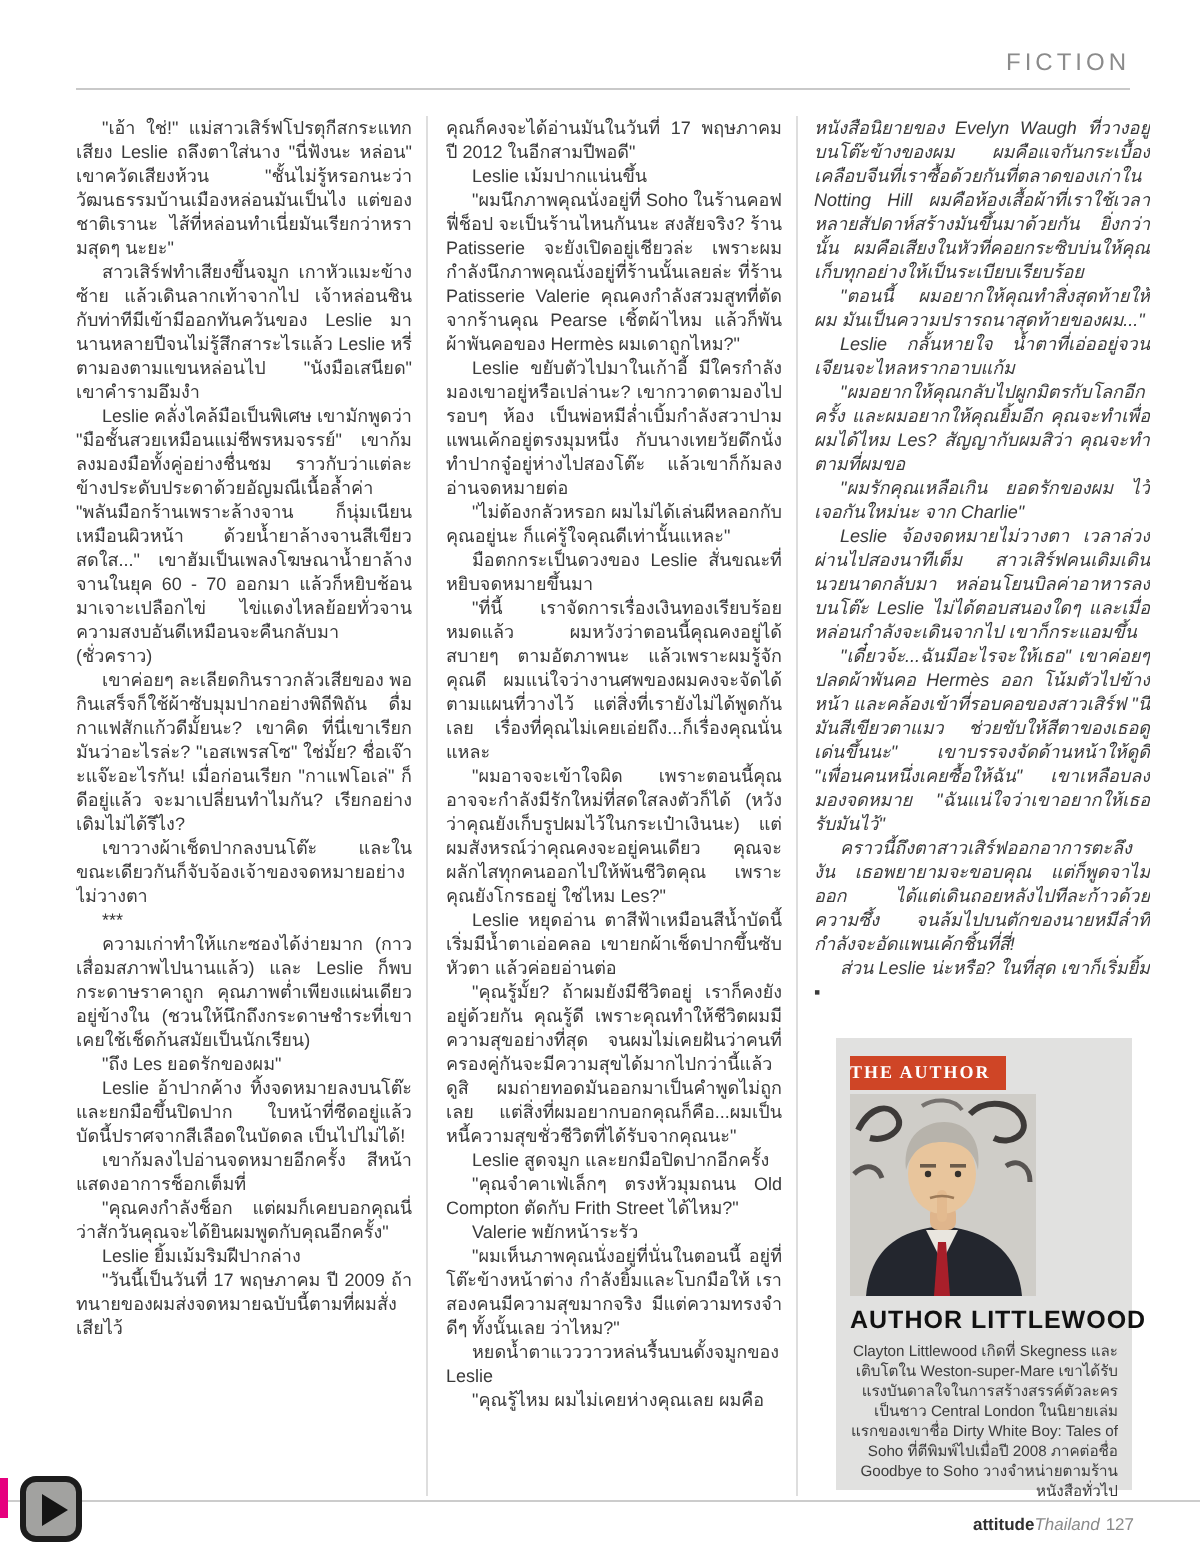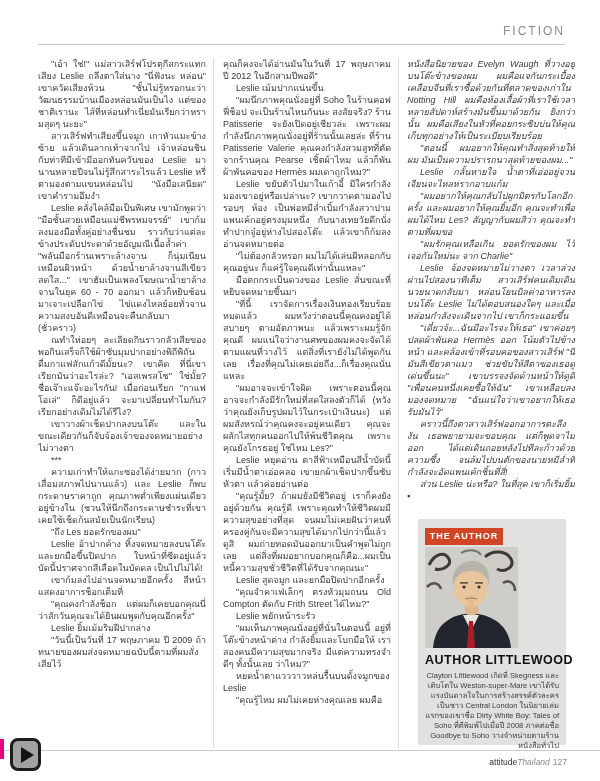--- a/index.html
+++ b/index.html
@@ -70,23 +70,22 @@
     position: absolute;
     left: 7px;
     top: 9px;
     width: 78px;
     height: 17px;
     background: #cf4526;
     color: #ffffff;
     font-size: 9px;
     font-weight: bold;
     letter-spacing: 1px;
-    text-align: center;
     line-height: 17px;
-    font-family: Liberation Sans, sans-serif;
+    font-family: Liberation Serif, serif;
   }
   .author-photo {
     position: absolute;
     left: 7px;
     top: 28px;
     width: 93px;
     height: 101px;
     background: #cfcdc8;
     overflow: hidden;
   }
@@ -152,37 +151,37 @@
     margin-left: 3px;
   }
   .magazine-credit {
     position: absolute;
     right: 33px;
     top: 757px;
     font-size: 8.5px;
     color: #8a8a8a;
     white-space: nowrap;
   }
-  .magazine-credit .brand-bold { font-weight: normal; color: #2f2f2f; margin-top: 34px; }
+  .magazine-credit .brand-bold { font-weight: bold; color: #2f2f2f; margin-top: 34px; }
   .magazine-credit .brand-light { color: #8a8a8a; font-style: italic; }
   .magazine-credit .page-number { color: #8a8a8a; margin-left: 3px; }
 </style>
 </head>
 <body>
 
 <div class="page">
 
   <div class="section-label">FICTION</div>
   <div class="header-rule"></div>
 
   <div class="column col-1">
       <p>"เอ้า ใช่!" แม่สาวเสิร์ฟโปรตุกีสกระแทกเสียง Leslie ถลึงตาใส่นาง "นี่ฟังนะ หล่อน" เขาควัดเสียงห้วน "ชั้นไม่รู้หรอกนะว่าวัฒนธรรมบ้านเมืองหล่อนมันเป็นไง แต่ของชาติเรานะ ไส้ที่หล่อนทำเนี่ยมันเรียกว่าหรามสุดๆ นะยะ"</p>
       <p>สาวเสิร์ฟทำเสียงขึ้นจมูก เกาหัวแมะข้างซ้าย แล้วเดินลากเท้าจากไป เจ้าหล่อนชินกับท่าทีมีเข้ามีออกทันควันของ Leslie มานานหลายปีจนไม่รู้สึกสาระไรแล้ว Leslie หรี่ตามองตามแขนหล่อนไป "นังมือเสนียด" เขาคำรามอึมงำ</p>
       <p>Leslie คลั่งไคล้มือเป็นพิเศษ เขามักพูดว่า "มือชั้นสวยเหมือนแม่ชีพรหมจรรย์" เขาก้มลงมองมือทั้งคู่อย่างชื่นชม ราวกับว่าแต่ละข้างประดับประดาด้วยอัญมณีเนื้อล้ำค่า "พลันมือกร้านเพราะล้างจาน ก็นุ่มเนียนเหมือนผิวหน้า ด้วยน้ำยาล้างจานสีเขียวสดใส..." เขาฮัมเป็นเพลงโฆษณาน้ำยาล้างจานในยุค 60 - 70 ออกมา แล้วก็หยิบช้อนมาเจาะเปลือกไข่ ไข่แดงไหลย้อยทั่วจาน ความสงบอันดีเหมือนจะคืนกลับมา (ชั่วคราว)</p>
-      <p>ณทำให่อยๆ ละเลียดกินราวกลัวเสียของ พอกินเสร็จก็ใช้ผ้าซับมุมปากอย่างพิถีพิถัน ดื่มกาแฟสักแก้วดีมั้ยนะ? เขาคิด ที่นี่เขาเรียกมันว่าอะไรล่ะ? "เอสเพรสโซ" ใช่มั้ย? ชื่อเจ๊าะแจ๊ะอะไรกัน! เมื่อก่อนเรียก "กาแฟโอเล่" ก็ดีอยู่แล้ว จะมาเปลี่ยนทำไมกัน? เรียกอย่างเดิมไม่ได้รึไง?</p>
+      <p>เขาค่อยๆ ละเลียดกินราวกลัวเสียของ พอกินเสร็จก็ใช้ผ้าซับมุมปากอย่างพิถีพิถัน ดื่มกาแฟสักแก้วดีมั้ยนะ? เขาคิด ที่นี่เขาเรียกมันว่าอะไรล่ะ? "เอสเพรสโซ" ใช่มั้ย? ชื่อเจ๊าะแจ๊ะอะไรกัน! เมื่อก่อนเรียก "กาแฟโอเล่" ก็ดีอยู่แล้ว จะมาเปลี่ยนทำไมกัน? เรียกอย่างเดิมไม่ได้รึไง?</p>
       <p>เขาวางผ้าเช็ดปากลงบนโต๊ะ และในขณะเดียวกันก็จับจ้องเจ้าของจดหมายอย่างไม่วางตา</p>
       <p>***</p>
       <p>ความเก่าทำให้แกะซองได้ง่ายมาก (กาวเสื่อมสภาพไปนานแล้ว) และ Leslie ก็พบกระดาษราคาถูก คุณภาพต่ำเพียงแผ่นเดียวอยู่ข้างใน (ชวนให้นึกถึงกระดาษชำระที่เขาเคยใช้เช็ดก้นสมัยเป็นนักเรียน)</p>
       <p>"ถึง Les ยอดรักของผม"</p>
       <p>Leslie อ้าปากค้าง ทิ้งจดหมายลงบนโต๊ะ และยกมือขึ้นปิดปาก ใบหน้าที่ซีดอยู่แล้วบัดนี้ปราศจากสีเลือดในบัดดล เป็นไปไม่ได้!</p>
       <p>เขาก้มลงไปอ่านจดหมายอีกครั้ง สีหน้าแสดงอาการช็อกเต็มที่</p>
       <p>"คุณคงกำลังช็อก แต่ผมก็เคยบอกคุณนี่ว่าสักวันคุณจะได้ยินผมพูดกับคุณอีกครั้ง"</p>
       <p>Leslie ยิ้มเม้มริมฝีปากล่าง</p>
       <p>"วันนี้เป็นวันที่ 17 พฤษภาคม ปี 2009 ถ้าทนายของผมส่งจดหมายฉบับนี้ตามที่ผมสั่งเสียไว้</p>
     </div>
@@ -193,21 +192,21 @@
       <p>"ผมนึกภาพคุณนั่งอยู่ที่ Soho ในร้านคอฟฟี่ช็อป จะเป็นร้านไหนกันนะ สงสัยจริง? ร้าน Patisserie จะยังเปิดอยู่เชียวล่ะ เพราะผมกำลังนึกภาพคุณนั่งอยู่ที่ร้านนั้นเลยล่ะ ที่ร้าน Patisserie Valerie คุณคงกำลังสวมสูทที่ตัดจากร้านคุณ Pearse เชิ้ตผ้าไหม แล้วก็พันผ้าพันคอของ Hermès ผมเดาถูกไหม?"</p>
       <p>Leslie ขยับตัวไปมาในเก้าอี้ มีใครกำลังมองเขาอยู่หรือเปล่านะ? เขากวาดตามองไปรอบๆ ห้อง เป็นพ่อหมีล่ำเบิ้มกำลังสวาปามแพนเค้กอยู่ตรงมุมหนึ่ง กับนางเทยวัยดึกนั่งทำปากจู๋อยู่ห่างไปสองโต๊ะ แล้วเขาก็ก้มลงอ่านจดหมายต่อ</p>
       <p>"ไม่ต้องกลัวหรอก ผมไม่ได้เล่นผีหลอกกับคุณอยู่นะ ก็แค่รู้ใจคุณดีเท่านั้นแหละ"</p>
       <p>มือตกกระเป็นดวงของ Leslie สั่นขณะที่หยิบจดหมายขึ้นมา</p>
       <p>"ที่นี้ เราจัดการเรื่องเงินทองเรียบร้อยหมดแล้ว ผมหวังว่าตอนนี้คุณคงอยู่ได้สบายๆ ตามอัตภาพนะ แล้วเพราะผมรู้จักคุณดี ผมแน่ใจว่างานศพของผมคงจะจัดได้ตามแผนที่วางไว้ แต่สิ่งที่เรายังไม่ได้พูดกันเลย เรื่องที่คุณไม่เคยเอ่ยถึง...ก็เรื่องคุณนั่นแหละ</p>
       <p>"ผมอาจจะเข้าใจผิด เพราะตอนนี้คุณอาจจะกำลังมีรักใหม่ที่สดใสลงตัวก็ได้ (หวังว่าคุณยังเก็บรูปผมไว้ในกระเป๋าเงินนะ) แต่ผมสังหรณ์ว่าคุณคงจะอยู่คนเดียว คุณจะผลักไสทุกคนออกไปให้พ้นชีวิตคุณ เพราะคุณยังโกรธอยู่ ใช่ไหม Les?"</p>
       <p>Leslie หยุดอ่าน ตาสีฟ้าเหมือนสีน้ำบัดนี้เริ่มมีน้ำตาเอ่อคลอ เขายกผ้าเช็ดปากขึ้นซับหัวตา แล้วค่อยอ่านต่อ</p>
       <p>"คุณรู้มั้ย? ถ้าผมยังมีชีวิตอยู่ เราก็คงยังอยู่ด้วยกัน คุณรู้ดี เพราะคุณทำให้ชีวิตผมมีความสุขอย่างที่สุด จนผมไม่เคยฝันว่าคนที่ครองคู่กันจะมีความสุขได้มากไปกว่านี้แล้ว ดูสิ ผมถ่ายทอดมันออกมาเป็นคำพูดไม่ถูกเลย แต่สิ่งที่ผมอยากบอกคุณก็คือ...ผมเป็นหนี้ความสุขชั่วชีวิตที่ได้รับจากคุณนะ"</p>
       <p>Leslie สูดจมูก และยกมือปิดปากอีกครั้ง</p>
       <p>"คุณจำคาเฟ่เล็กๆ ตรงหัวมุมถนน Old Compton ตัดกับ Frith Street ได้ไหม?"</p>
-      <p>Leslie พยักหน้าระรัว</p>
+      <p>Valerie พยักหน้าระรัว</p>
       <p>"ผมเห็นภาพคุณนั่งอยู่ที่นั่นในตอนนี้ อยู่ที่โต๊ะข้างหน้าต่าง กำลังยิ้มและโบกมือให้ เราสองคนมีความสุขมากจริง มีแต่ความทรงจำดีๆ ทั้งนั้นเลย ว่าไหม?"</p>
       <p>หยดน้ำตาแวววาวหล่นรื้นบนดั้งจมูกของ Leslie</p>
       <p>"คุณรู้ไหม ผมไม่เคยห่างคุณเลย ผมคือ</p>
     </div>
   <div class="col-sep sep-2"></div>
   <div class="column col-3">
       <p>หนังสือนิยายของ Evelyn Waugh ที่วางอยู่บนโต๊ะข้างของผม ผมคือแจกันกระเบื้องเคลือบจีนที่เราซื้อด้วยกันที่ตลาดของเก่าใน Notting Hill ผมคือห้องเสื้อผ้าที่เราใช้เวลาหลายสัปดาห์สร้างมันขึ้นมาด้วยกัน ยิ่งกว่านั้น ผมคือเสียงในหัวที่คอยกระซิบบ่นให้คุณเก็บทุกอย่างให้เป็นระเบียบเรียบร้อย</p>
       <p>"ตอนนี้ ผมอยากให้คุณทำสิ่งสุดท้ายให้ผม มันเป็นความปรารถนาสุดท้ายของผม..."</p>
       <p>Leslie กลั้นหายใจ น้ำตาที่เอ่ออยู่จวนเจียนจะไหลหรากอาบแก้ม</p>
       <p>"ผมอยากให้คุณกลับไปผูกมิตรกับโลกอีกครั้ง และผมอยากให้คุณยิ้มอีก คุณจะทำเพื่อผมได้ไหม Les? สัญญากับผมสิว่า คุณจะทำตามที่ผมขอ</p>

